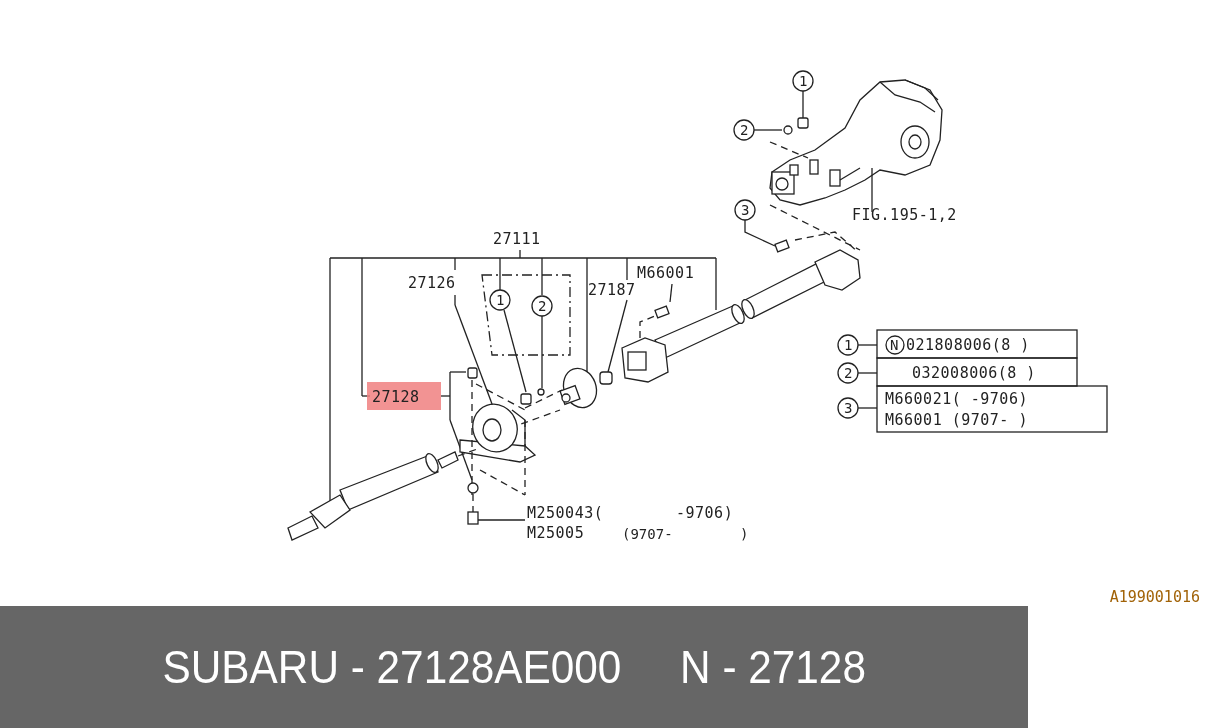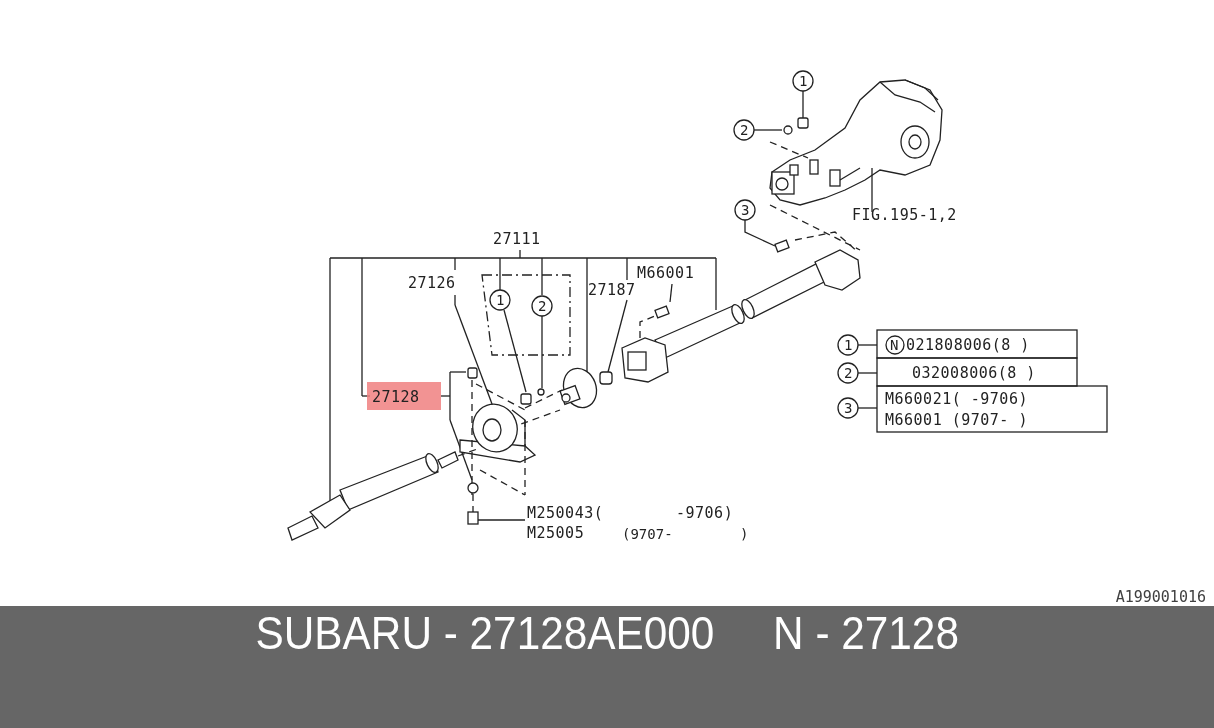--- a/index.html
+++ b/index.html
@@ -7,24 +7,24 @@
          font-family: "DejaVu Sans Mono", monospace; }
   #diagram { position: absolute; left: 0; top: 0; width: 1214px; height: 606px; }
   #diagram svg { width: 1214px; height: 606px; display: block; }
   .lbl { font-family: "DejaVu Sans Mono", monospace; font-size: 15px; fill: #222; letter-spacing: 0.5px; }
   .lbl-sm { font-family: "DejaVu Sans Mono", monospace; font-size: 14px; fill: #222; }
   .ln { stroke: #222; stroke-width: 1.3; fill: none; }
   .part { stroke: #222; stroke-width: 1.3; fill: #fff; }
   .dash { stroke: #222; stroke-width: 1.3; fill: none; stroke-dasharray: 7 5; }
   .dashdot { stroke: #222; stroke-width: 1.3; fill: none; stroke-dasharray: 10 4 2 4; }
   .circ { stroke: #222; stroke-width: 1.3; fill: #fff; }
-  .ref-id { position: absolute; right: 8px; top: 588px; font-family: "DejaVu Sans Mono", monospace;
-            font-size: 15px; color: #404040; letter-spacing: 0px; }
-  .footer { position: absolute; left: 0; top: 606px; width: 1214px; height: 122px; background: #666666;
-            display: flex; align-items: flex-start; justify-content: center; }
+  .ref-id { position: absolute; right: 14px; top: 588px; font-family: "DejaVu Sans Mono", monospace;
+            font-size: 15px; color: #a16207; letter-spacing: 0px; }
+  .footer { position: absolute; left: 0; top: 606px; width: 1028px; height: 122px; background: #666666;
+            display: flex; align-items: center; justify-content: center; }
   .footer-text { color: #ffffff; font-family: "Liberation Sans", sans-serif; font-size: 46px;
                  letter-spacing: 0px; white-space: pre; transform: scaleX(0.92); }
 </style>
 </head>
 <body>
 
 <div id="diagram">
 <svg viewBox="0 0 1214 606" xmlns="http://www.w3.org/2000/svg">
 
   <g>

